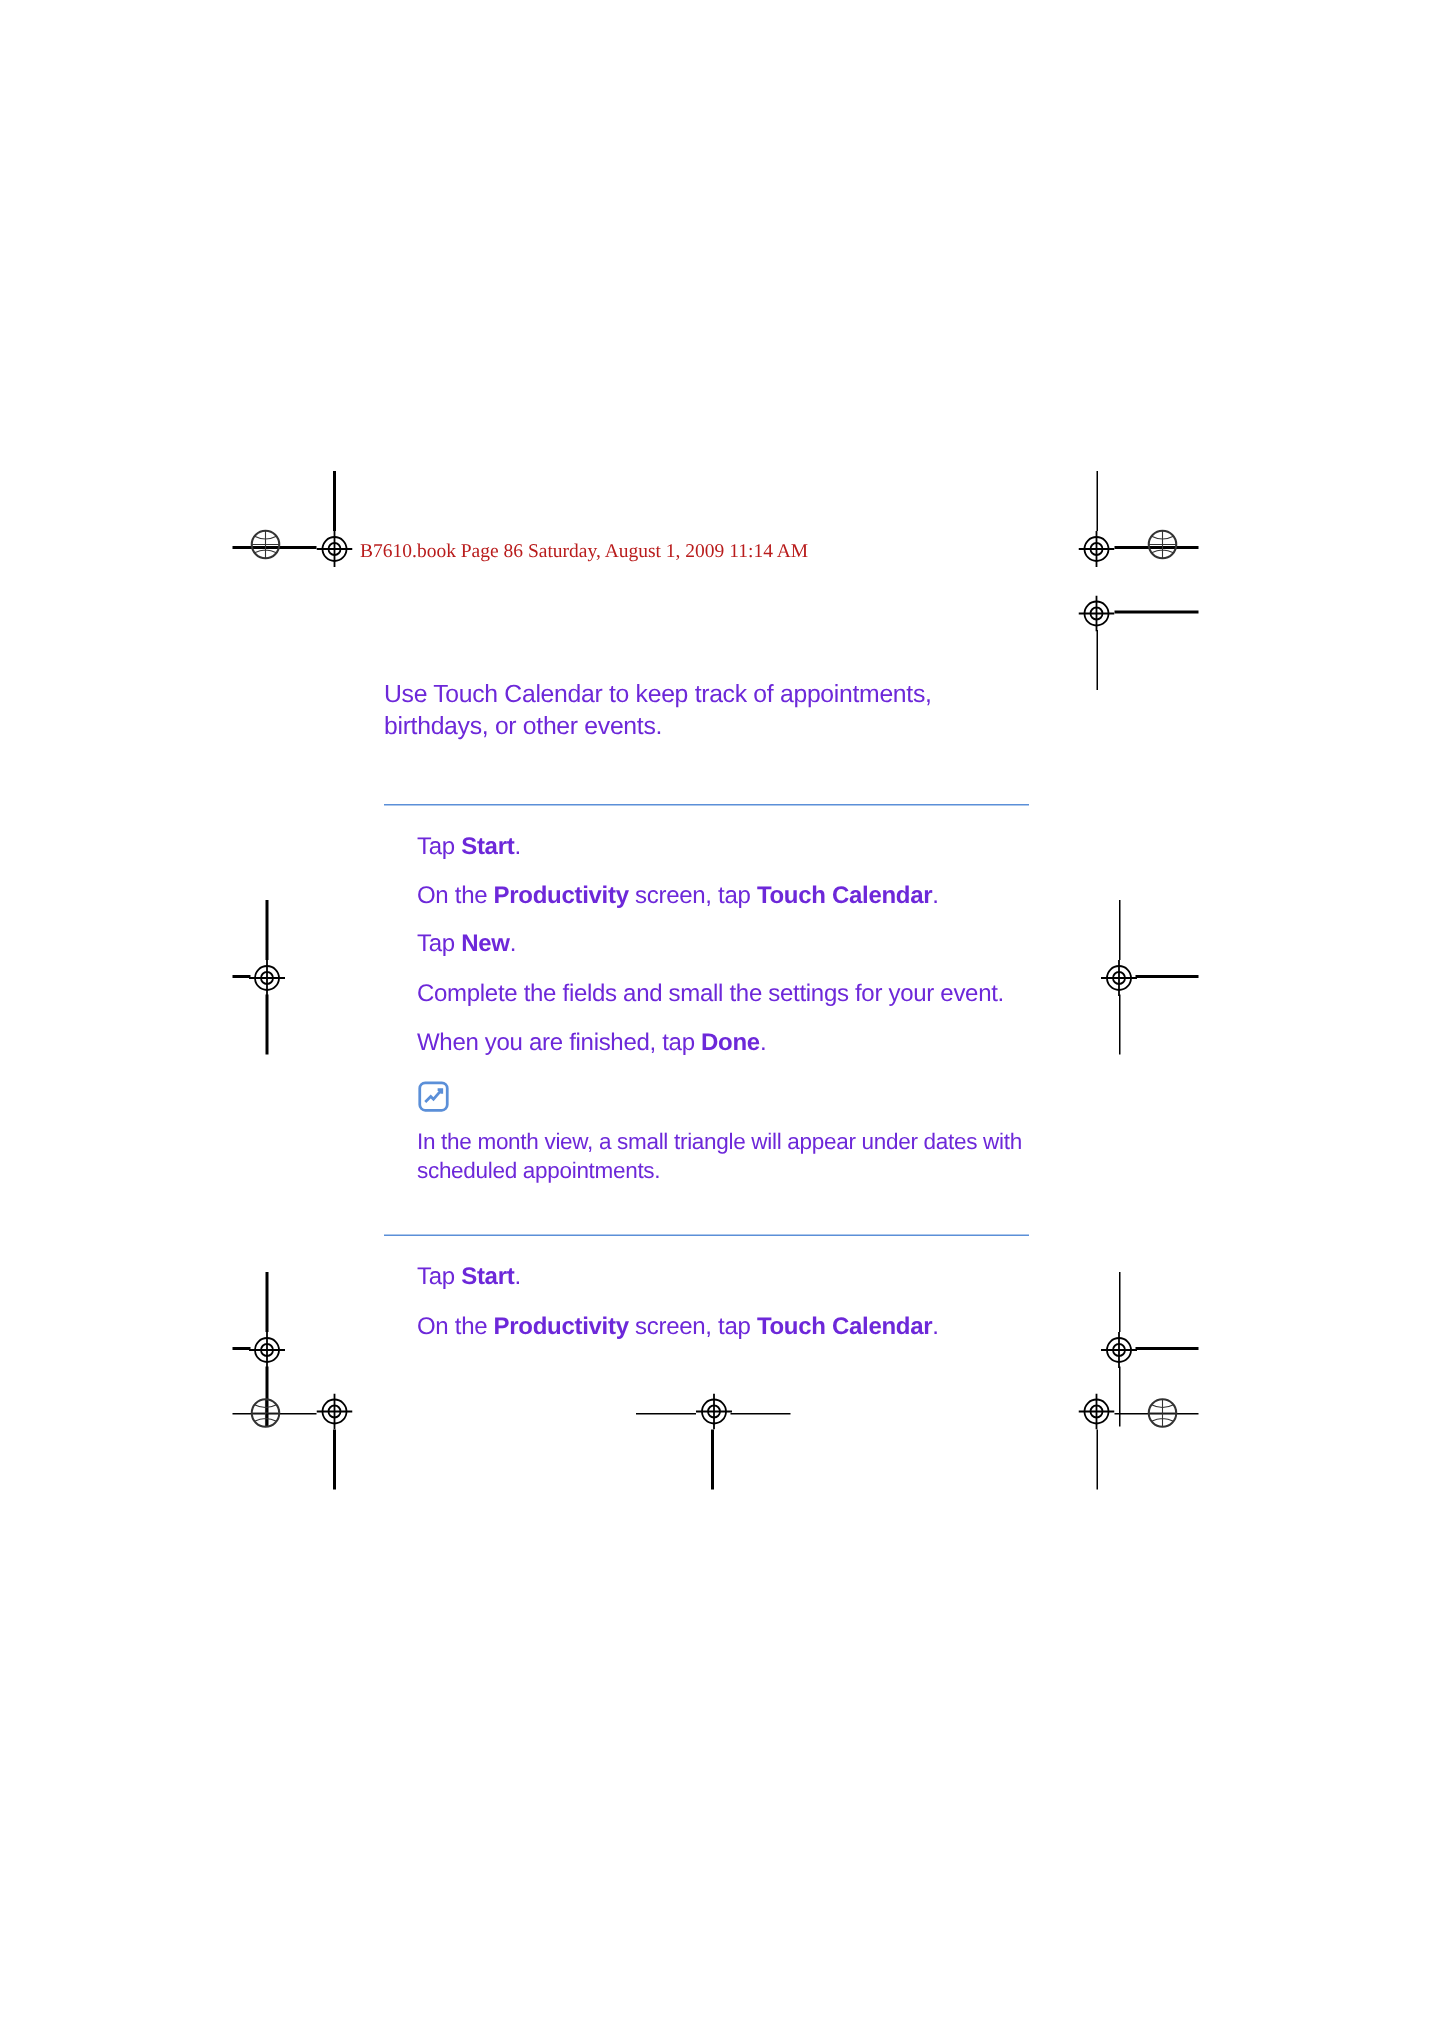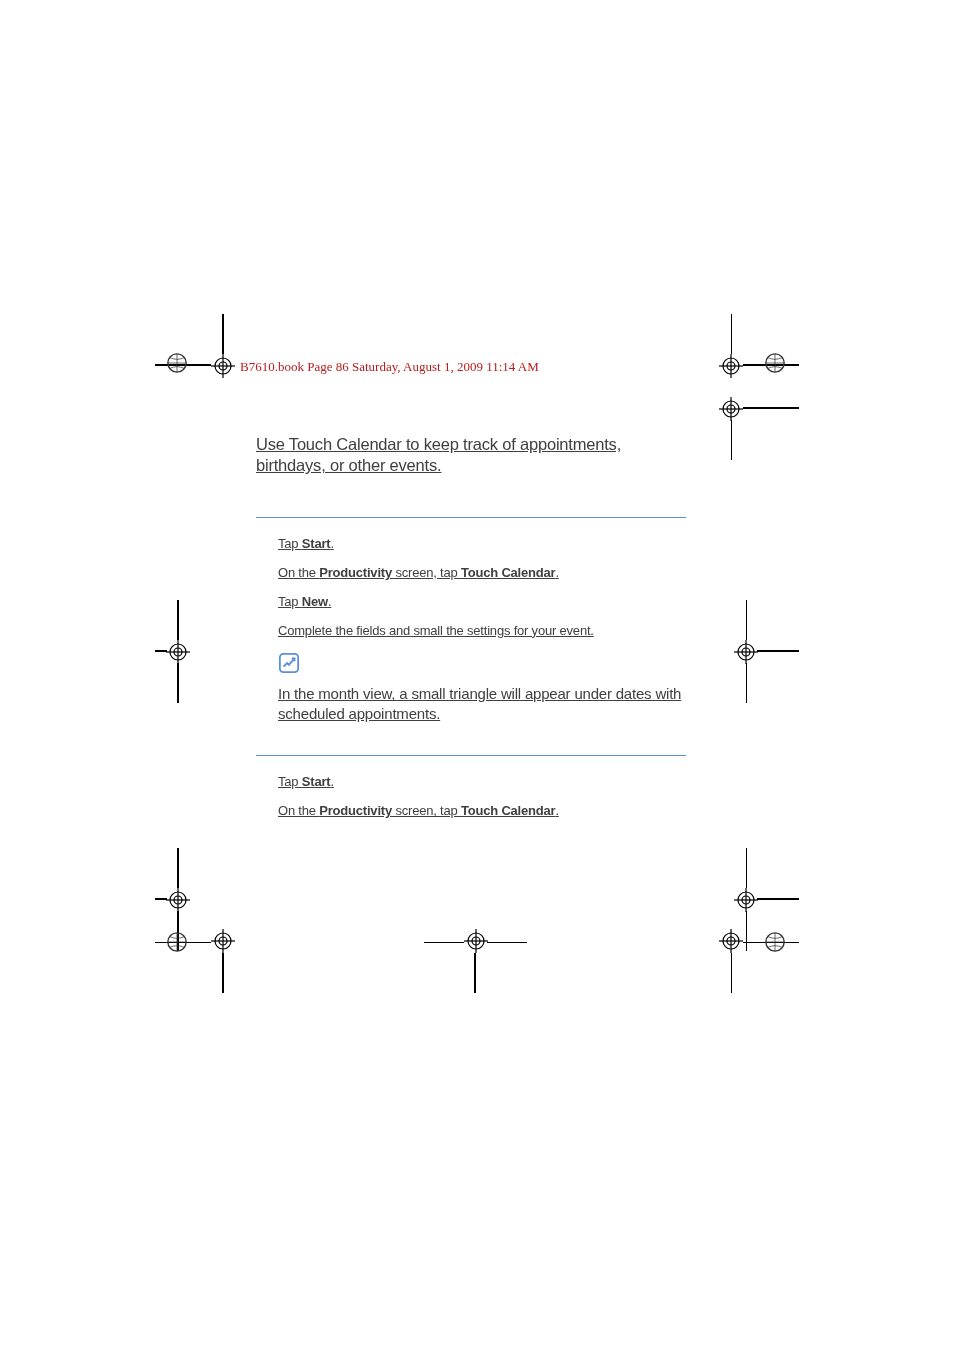--- a/index.html
+++ b/index.html
@@ -76,39 +76,38 @@
     .header-text {
       position: absolute;
       top: 359px;
       left: 240px;
       font-family: Georgia, 'Times New Roman', serif;
       font-size: 13px;
       color: #b91c1c;
     }
     .content {
       position: absolute;
-      top: 434px;
+      top: 453px;
       left: 256px;
       width: 430px;
-      color: #404040;
-      text-decoration: underline;
+      color: #6d28d9;
     }
     .intro {
       font-size: 16.5px;
       line-height: 1.3;
       margin-bottom: 40px;
       letter-spacing: -0.2px;
     }
     .hr {
       height: 1px;
       background: #5b8fd8;
       margin: 0 0 18px 0;
     }
     .step {
-      font-size: 13px;
+      font-size: 16px;
       line-height: 1.3;
       margin-bottom: 12px;
       padding-left: 22px;
       letter-spacing: -0.2px;
     }
     .note-row {
       display: flex;
       align-items: flex-start;
       gap: 10px;
       padding-left: 22px;
@@ -281,20 +280,23 @@
   <p class="step">
     <span>Tap </span><span class="bold">Start</span><span>.</span>
   </p>
   <p class="step">
     <span>On the </span><span class="bold">Productivity</span><span> screen, tap </span><span class="bold">Touch Calendar</span><span>.</span>
   </p>
   <p class="step">
     <span>Tap </span><span class="bold">New</span><span>.</span>
   </p>
   <p class="step">Complete the fields and small the settings for your event.</p>
+  <p class="step">
+    <span>When you are finished, tap </span><span class="bold">Done</span><span>.</span>
+  </p>
 
   <div class="note-row">
     <div class="note-icon">
       <svg viewBox="0 0 24 24" width="22" height="22">
           <rect x="2" y="2" width="20" height="20" rx="4" fill="none" stroke="#5b8fd8" stroke-width="2"></rect>
           <path d="M6 16 L10 12 L12 14 L18 7" stroke="#5b8fd8" stroke-width="2" fill="none"></path>
           <path d="M15 7 L18 7 L18 10" stroke="#5b8fd8" stroke-width="2" fill="none"></path>
         </svg>
     </div>
     <div class="note-text">In the month view, a small triangle will appear under dates with scheduled appointments.</div>

